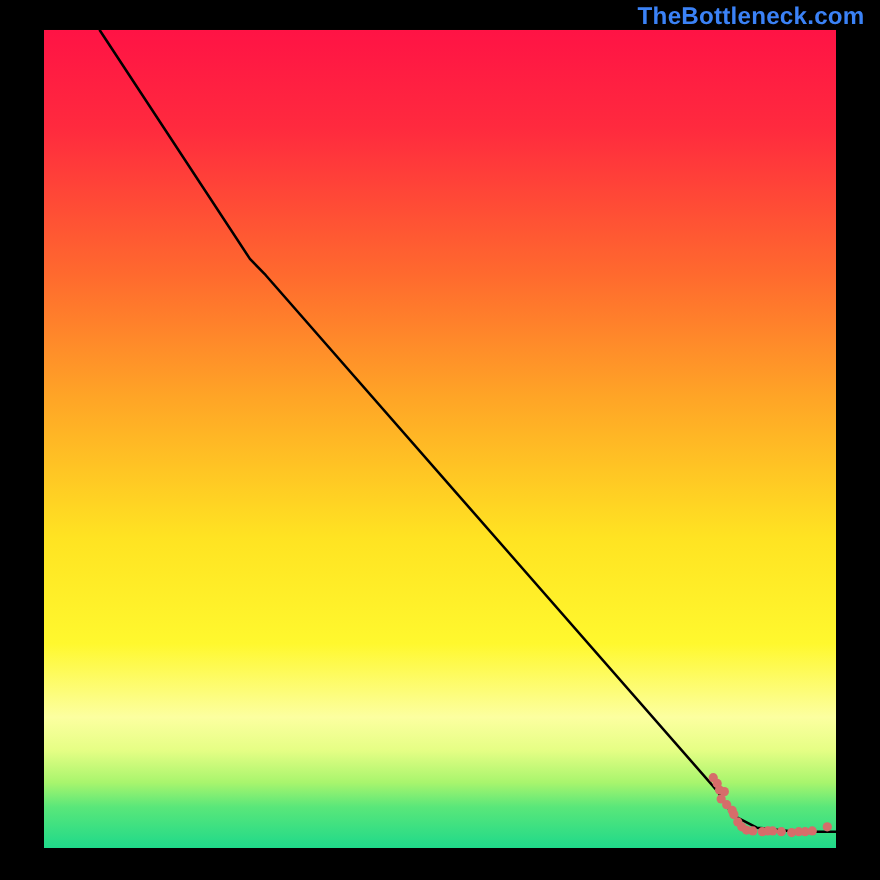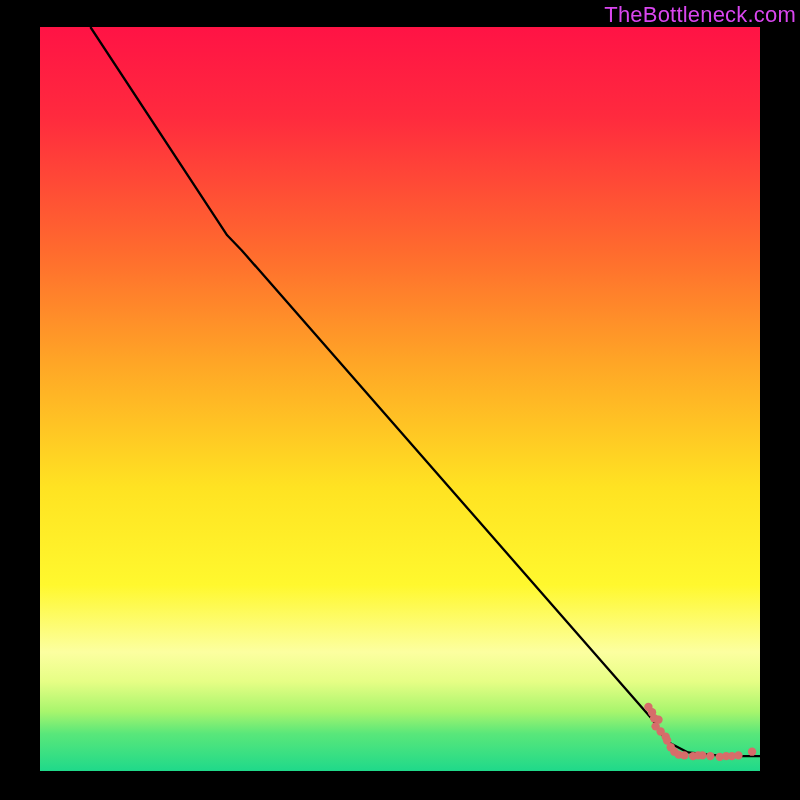--- a/index.html
+++ b/index.html
@@ -13,24 +13,24 @@
   }
   .frame {
     position: relative;
     width: 800px;
     height: 800px;
     background: #000;
   }
   .watermark {
     position: absolute;
     top: 2px;
-    right: 4px;
-    color: #d946ef;
+    right: 14px;
+    color: #3b82f6;
     font-size: 22px;
-    font-weight: 400;
+    font-weight: 700;
     letter-spacing: 0.2px;
     z-index: 20;
     user-select: none;
   }
   .plot-area {
     position: absolute;
     left: 40px;
     top: 27px;
     width: 720px;
     height: 744px;

